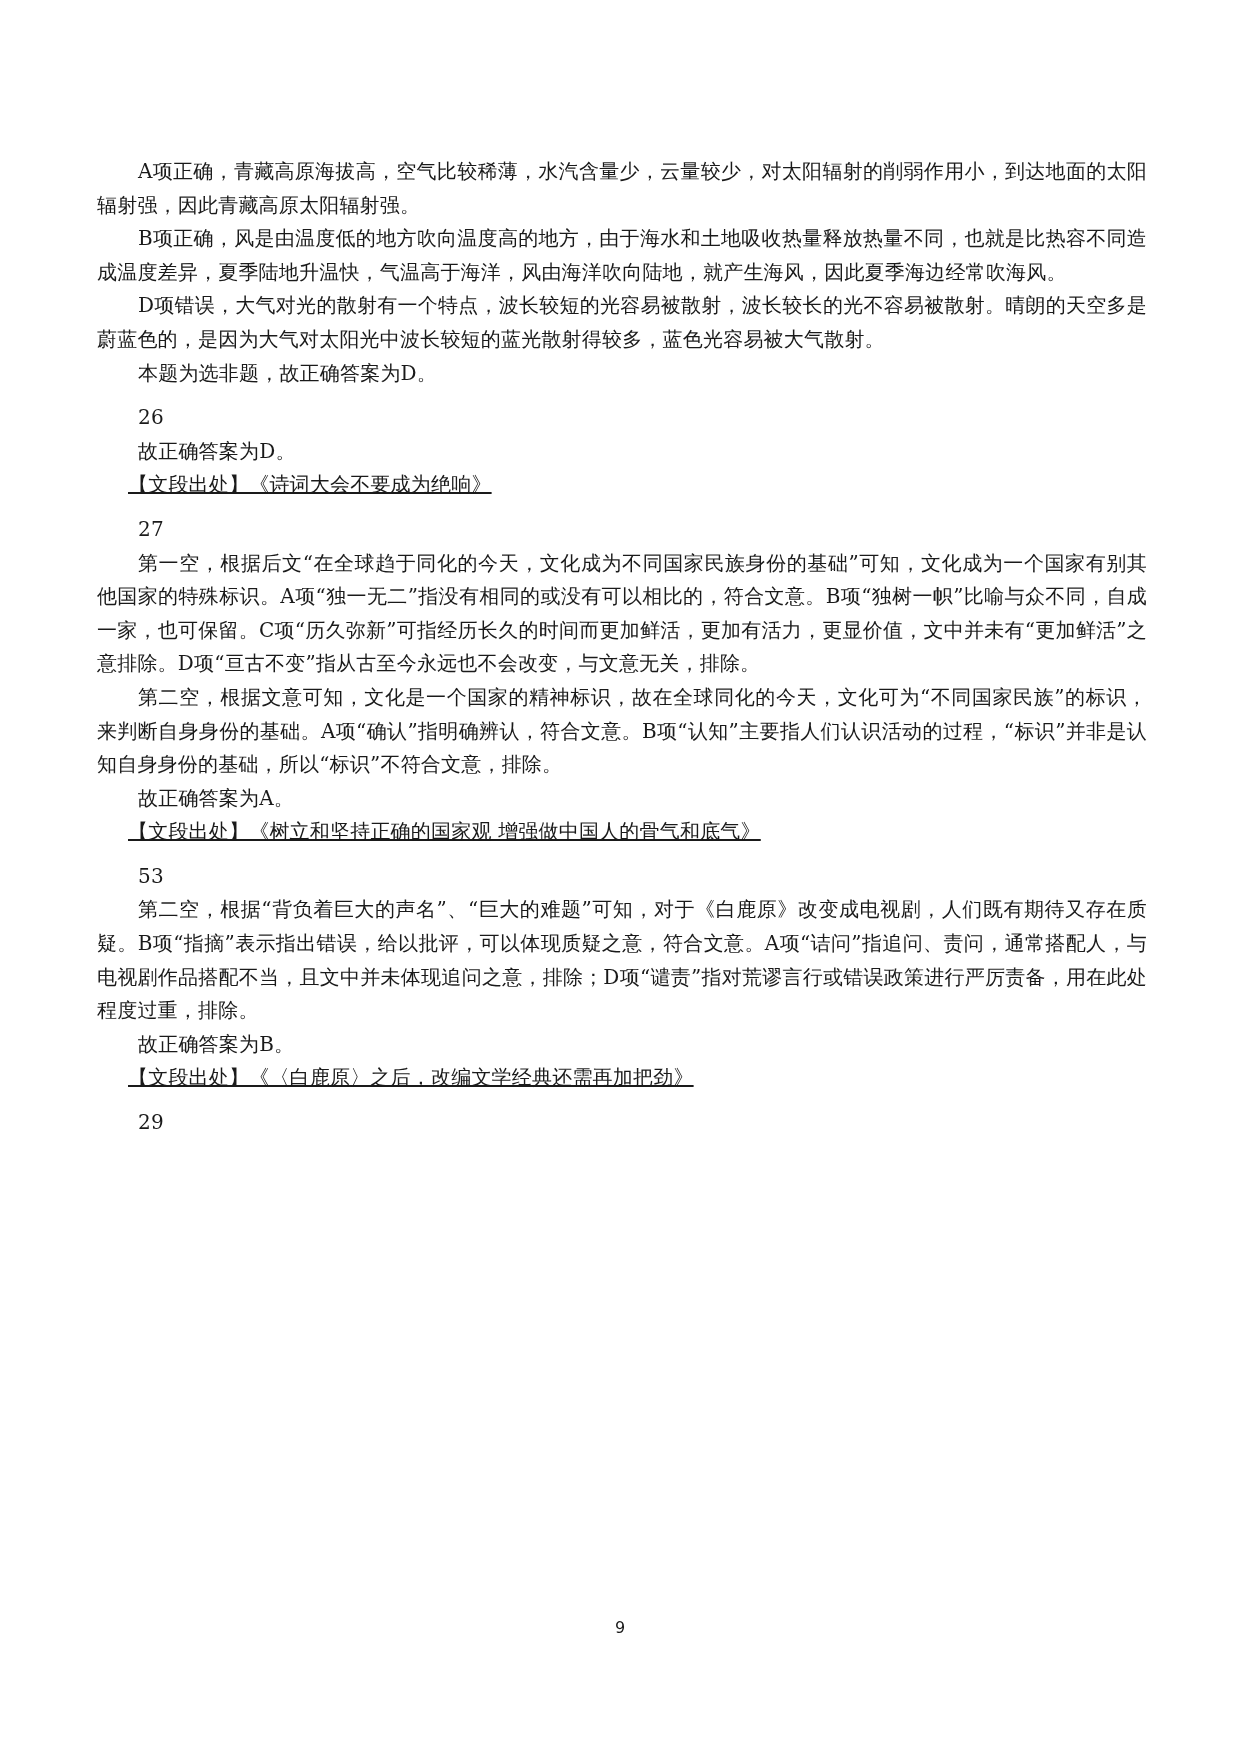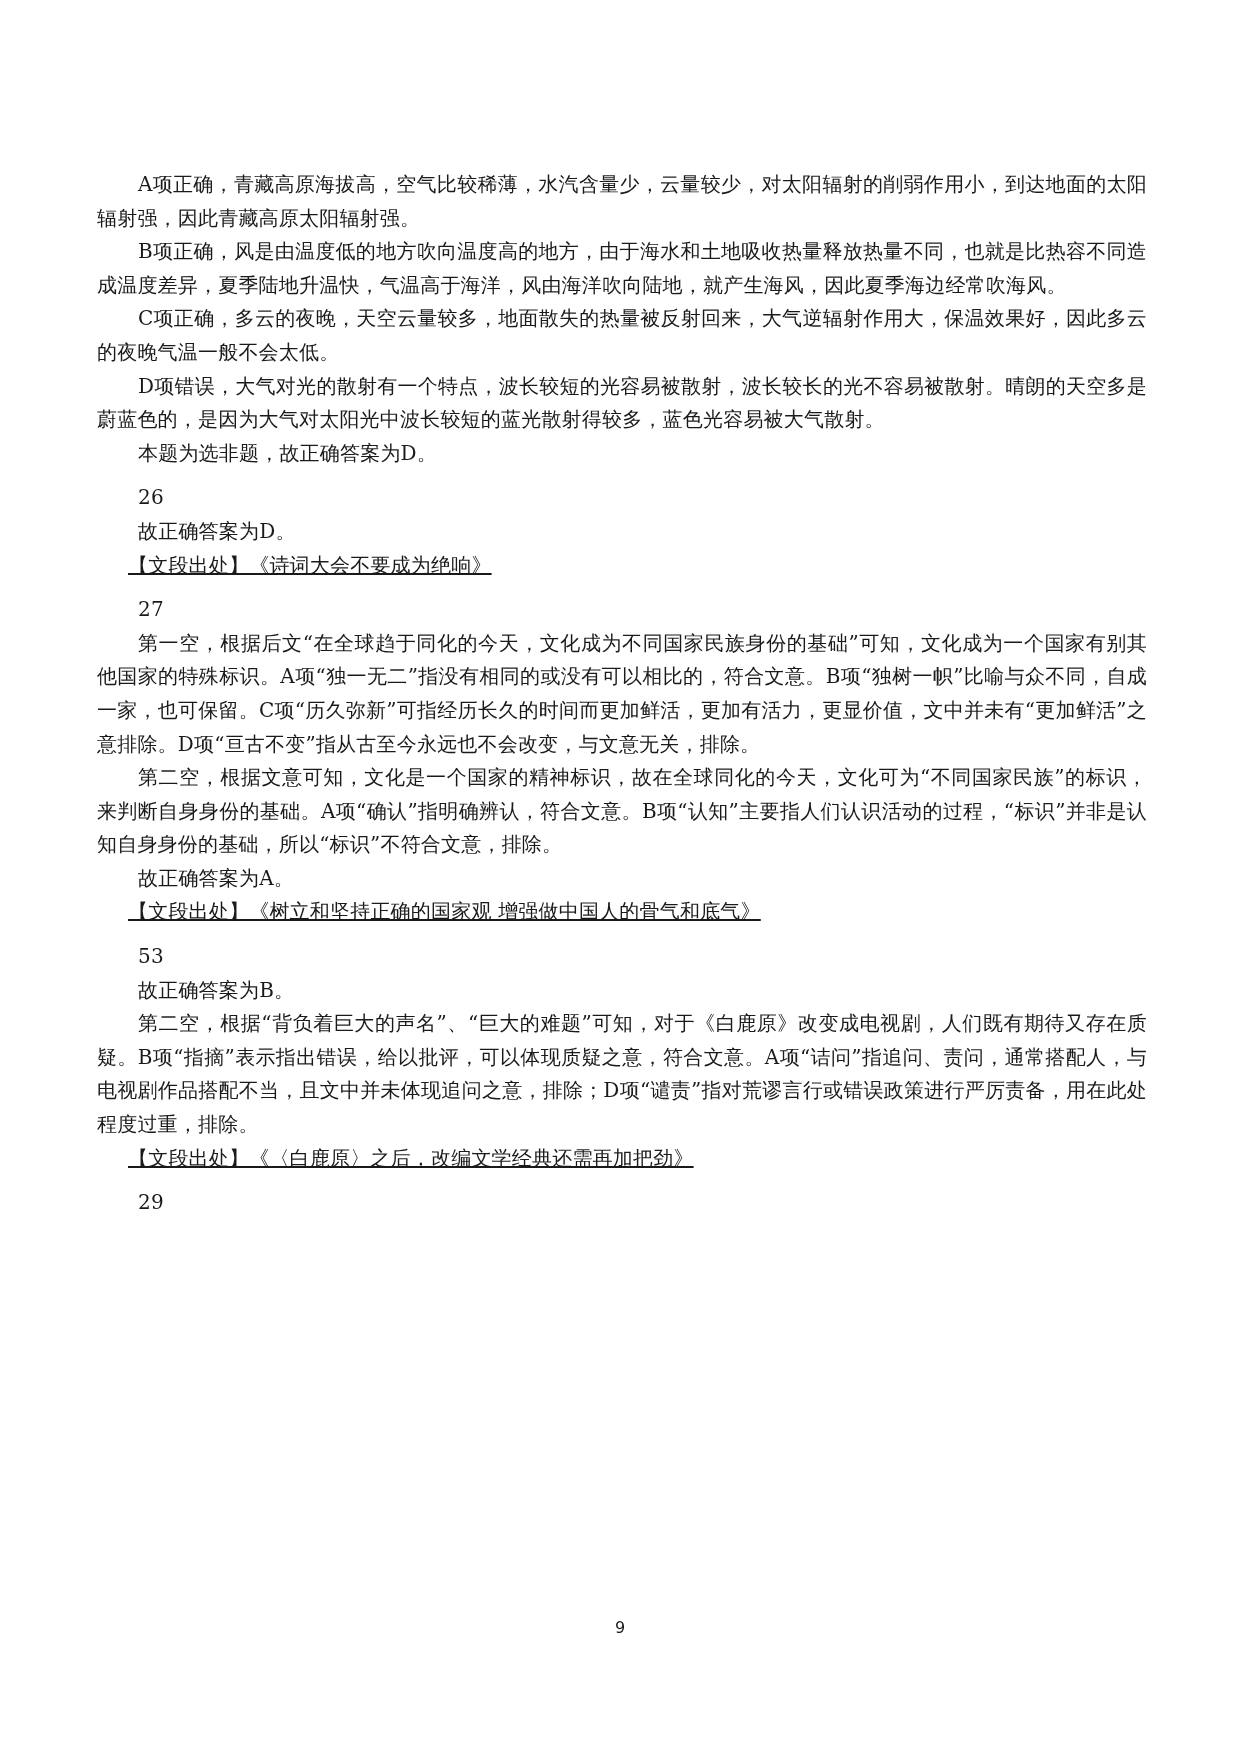--- a/index.html
+++ b/index.html
@@ -1,20 +1,20 @@
 <!DOCTYPE html>
 <html><head>
 <meta charset="utf-8">
 <style>
   html, body { margin: 0; padding: 0; background: #ffffff; }
   body { width: 1240px; height: 1754px; position: relative; overflow: hidden; }
   .page {
     position: absolute;
     left: 97px;
-    top: 168px;
+    top: 155px;
     width: 1050px;
     font-family: "DejaVu Serif", "Liberation Serif", serif;
     font-size: 20px;
     line-height: 33.6px;
     color: #1a1a1a;
     letter-spacing: 0.2px;
   }
   .page p {
     margin: 0;
     text-indent: 2.05em;
@@ -32,31 +32,30 @@
     font-size: 16px;
     color: #1a1a1a;
   }
 </style>
 </head>
 <body>
 
 <div class="page">
   <p>A项正确，青藏高原海拔高，空气比较稀薄，水汽含量少，云量较少，对太阳辐射的削弱作用小，到达地面的太阳辐射强，因此青藏高原太阳辐射强。</p>
   <p>B项正确，风是由温度低的地方吹向温度高的地方，由于海水和土地吸收热量释放热量不同，也就是比热容不同造成温度差异，夏季陆地升温快，气温高于海洋，风由海洋吹向陆地，就产生海风，因此夏季海边经常吹海风。</p>
-  <p>C项正确，多云的夜晚，天空云量较多，地面散失的热量被反射回来，大气逆辐射作用大，保温效果好，因此多云的夜晚气温一般不会太低。</p>
   <p>D项错误，大气对光的散射有一个特点，波长较短的光容易被散射，波长较长的光不容易被散射。晴朗的天空多是蔚蓝色的，是因为大气对太阳光中波长较短的蓝光散射得较多，蓝色光容易被大气散射。</p>
   <p>本题为选非题，故正确答案为D。</p>
   <p class="num">26</p>
   <p>故正确答案为D。</p>
   <p class="src">【文段出处】《诗词大会不要成为绝响》</p>
   <p class="num">27</p>
   <p>第一空，根据后文“在全球趋于同化的今天，文化成为不同国家民族身份的基础”可知，文化成为一个国家有别其他国家的特殊标识。A项“独一无二”指没有相同的或没有可以相比的，符合文意。B项“独树一帜”比喻与众不同，自成一家，也可保留。C项“历久弥新”可指经历长久的时间而更加鲜活，更加有活力，更显价值，文中并未有“更加鲜活”之意排除。D项“亘古不变”指从古至今永远也不会改变，与文意无关，排除。</p>
   <p>第二空，根据文意可知，文化是一个国家的精神标识，故在全球同化的今天，文化可为“不同国家民族”的标识，来判断自身身份的基础。A项“确认”指明确辨认，符合文意。B项“认知”主要指人们认识活动的过程，“标识”并非是认知自身身份的基础，所以“标识”不符合文意，排除。</p>
   <p>故正确答案为A。</p>
   <p class="src">【文段出处】《树立和坚持正确的国家观 增强做中国人的骨气和底气》</p>
   <p class="num">53</p>
+  <p>第二空，根据“背负着巨大的声名”、“巨大的难题”可知，对于《白鹿原》改变成电视剧，人们既有期待又存在质疑。B项“指摘”表示指出错误，给以批评，可以体现质疑之意，符合文意。A项“诘问”指追问、责问，通常搭配人，与电视剧作品搭配不当，且文中并未体现追问之意，排除；D项“谴责”指对荒谬言行或错误政策进行严厉责备，用在此处程度过重，排除。</p>
   <p>故正确答案为B。</p>
-  <p>第二空，根据“背负着巨大的声名”、“巨大的难题”可知，对于《白鹿原》改变成电视剧，人们既有期待又存在质疑。B项“指摘”表示指出错误，给以批评，可以体现质疑之意，符合文意。A项“诘问”指追问、责问，通常搭配人，与电视剧作品搭配不当，且文中并未体现追问之意，排除；D项“谴责”指对荒谬言行或错误政策进行严厉责备，用在此处程度过重，排除。</p>
   <p class="src">【文段出处】《〈白鹿原〉之后，改编文学经典还需再加把劲》</p>
   <p class="num">29</p>
 </div>
 
 <div class="footer">9</div>
 
 </body></html>

